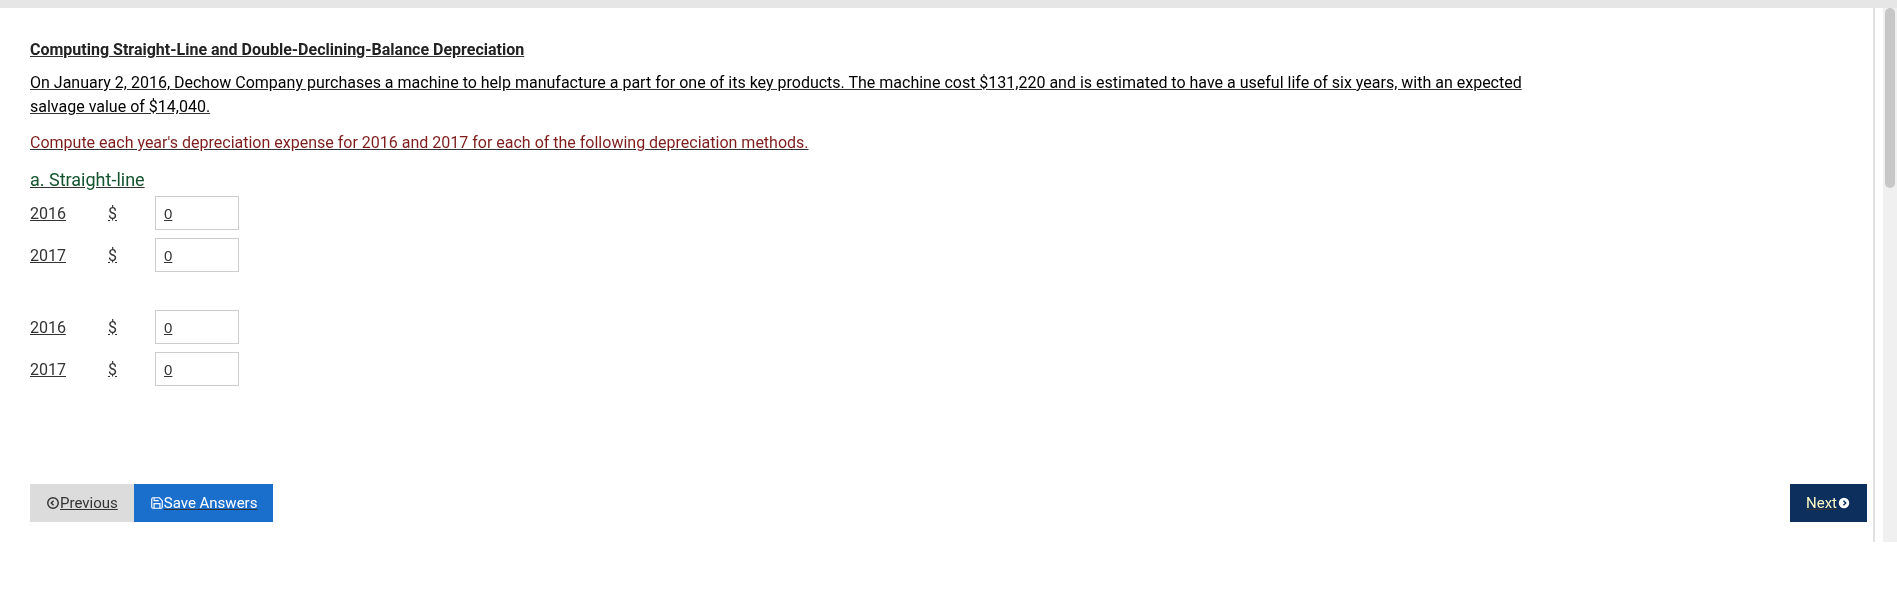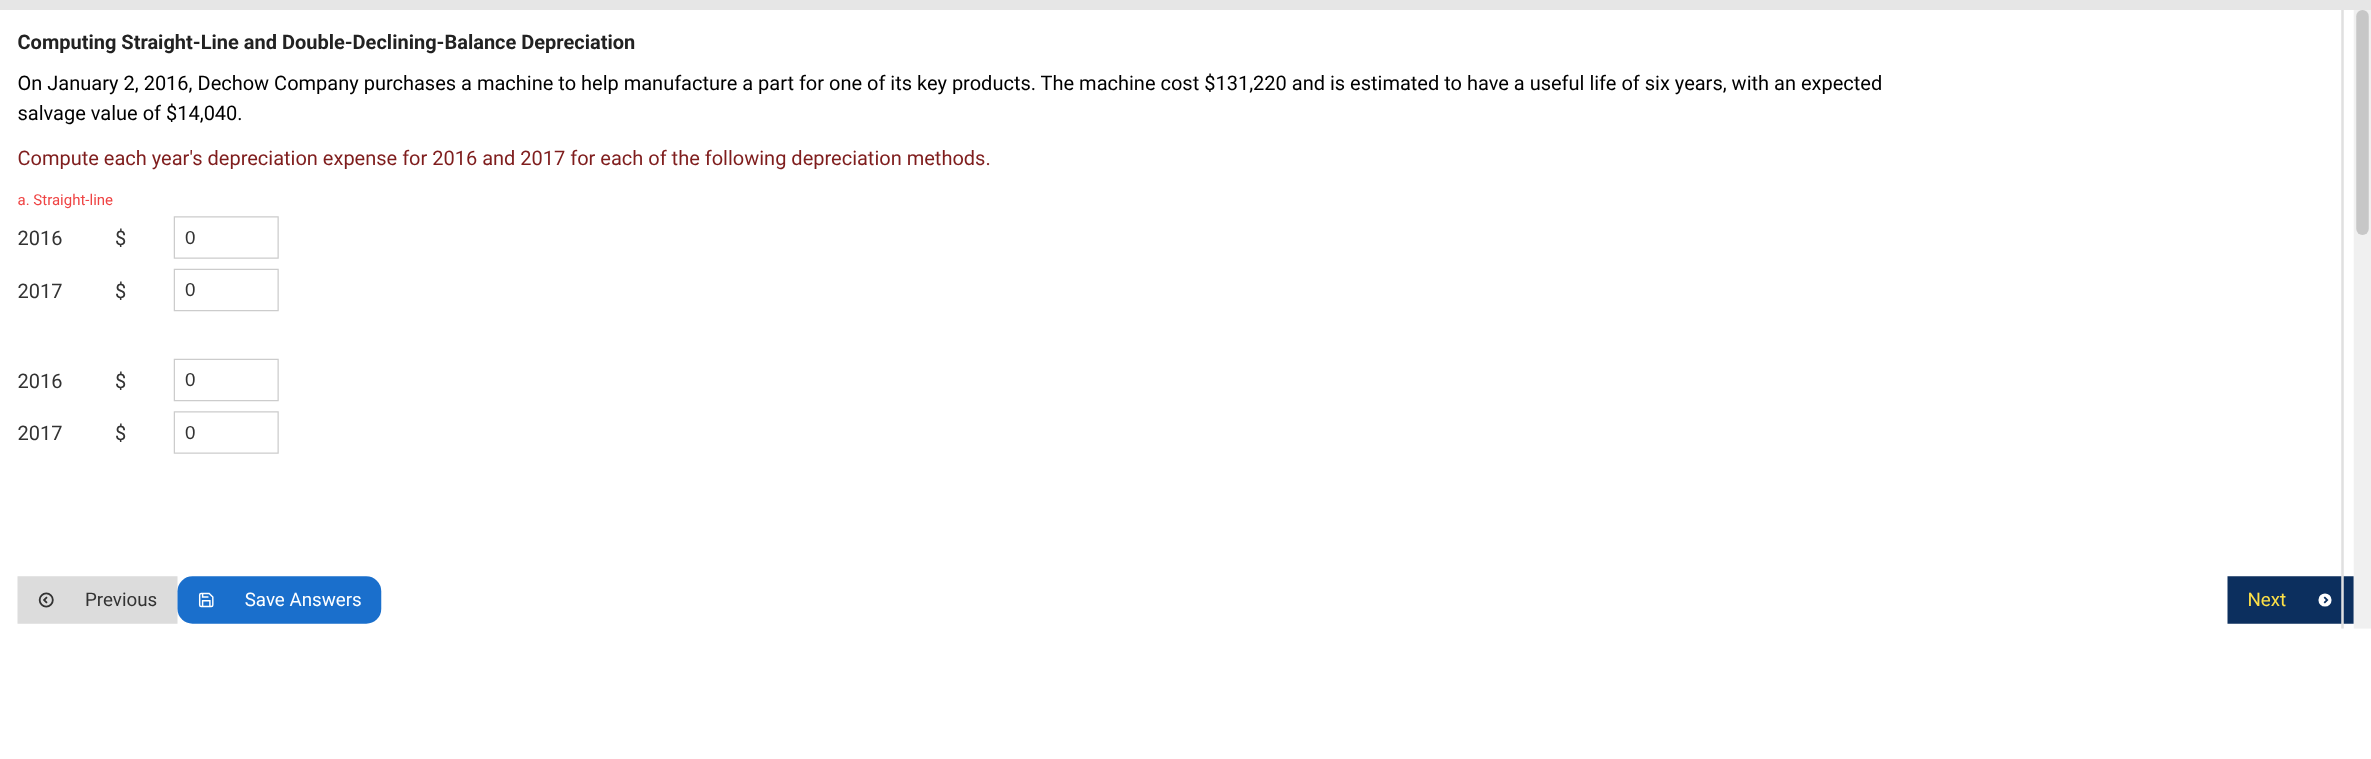--- a/index.html
+++ b/index.html
@@ -12,21 +12,22 @@
       background: #fff;
       color: #333;
       font-size: 15px;
     }
     .top-bar {
       height: 8px;
       background: #e6e6e6;
     }
     .content-wrapper {
       position: relative;
-      padding: 0;
+      padding: 16px;
+      text-decoration: underline;
     }
     .inner-border {
       position: absolute;
       right: 22px;
       top: 0;
       bottom: 0;
       width: 2px;
       background: #e0e0e0;
     }
     .outer-scrollbar {
@@ -63,23 +64,23 @@
       margin-bottom: 12px;
       color: #000000;
     }
     .instruction {
       font-size: 16px;
       line-height: 1.5;
       margin-bottom: 14px;
       color: #7f1d1d;
     }
     .section-label {
-      font-size: 12px;
+      font-size: 18px;
       margin-bottom: 6px;
-      color: #ef4444;
+      color: #14532d;
     }
     .input-row {
       display: flex;
       align-items: center;
       margin-bottom: 8px;
       font-size: 16px;
       gap: 32px;
     }
     .year-label {
       margin-right: 8px;
@@ -106,39 +107,38 @@
       padding: 0 14px 4px 14px;
       margin-top: 60px;
     }
     .footer-left {
       display: flex;
       gap: 0;
     }
     .btn {
       display: inline-flex;
       align-items: center;
-      gap: 24px;
+      gap: 0;
       padding: 10px 16px;
       font-size: 15px;
       border: none;
       cursor: pointer;
       font-family: inherit;
     }
     .btn-prev {
       background: #dcdcdc;
       color: #333;
     }
     .btn-save {
       background: #1a6fcc;
       color: #fff;
-      border-radius: 12px;
     }
     .btn-next {
       background: #0c2f5e;
-      color: #fde047;
+      color: #fef9c3;
     }
     .icon {
       display: inline-flex;
       align-items: center;
       justify-content: center;
     }
     .icon svg {
       width: 14px;
       height: 14px;
     }

